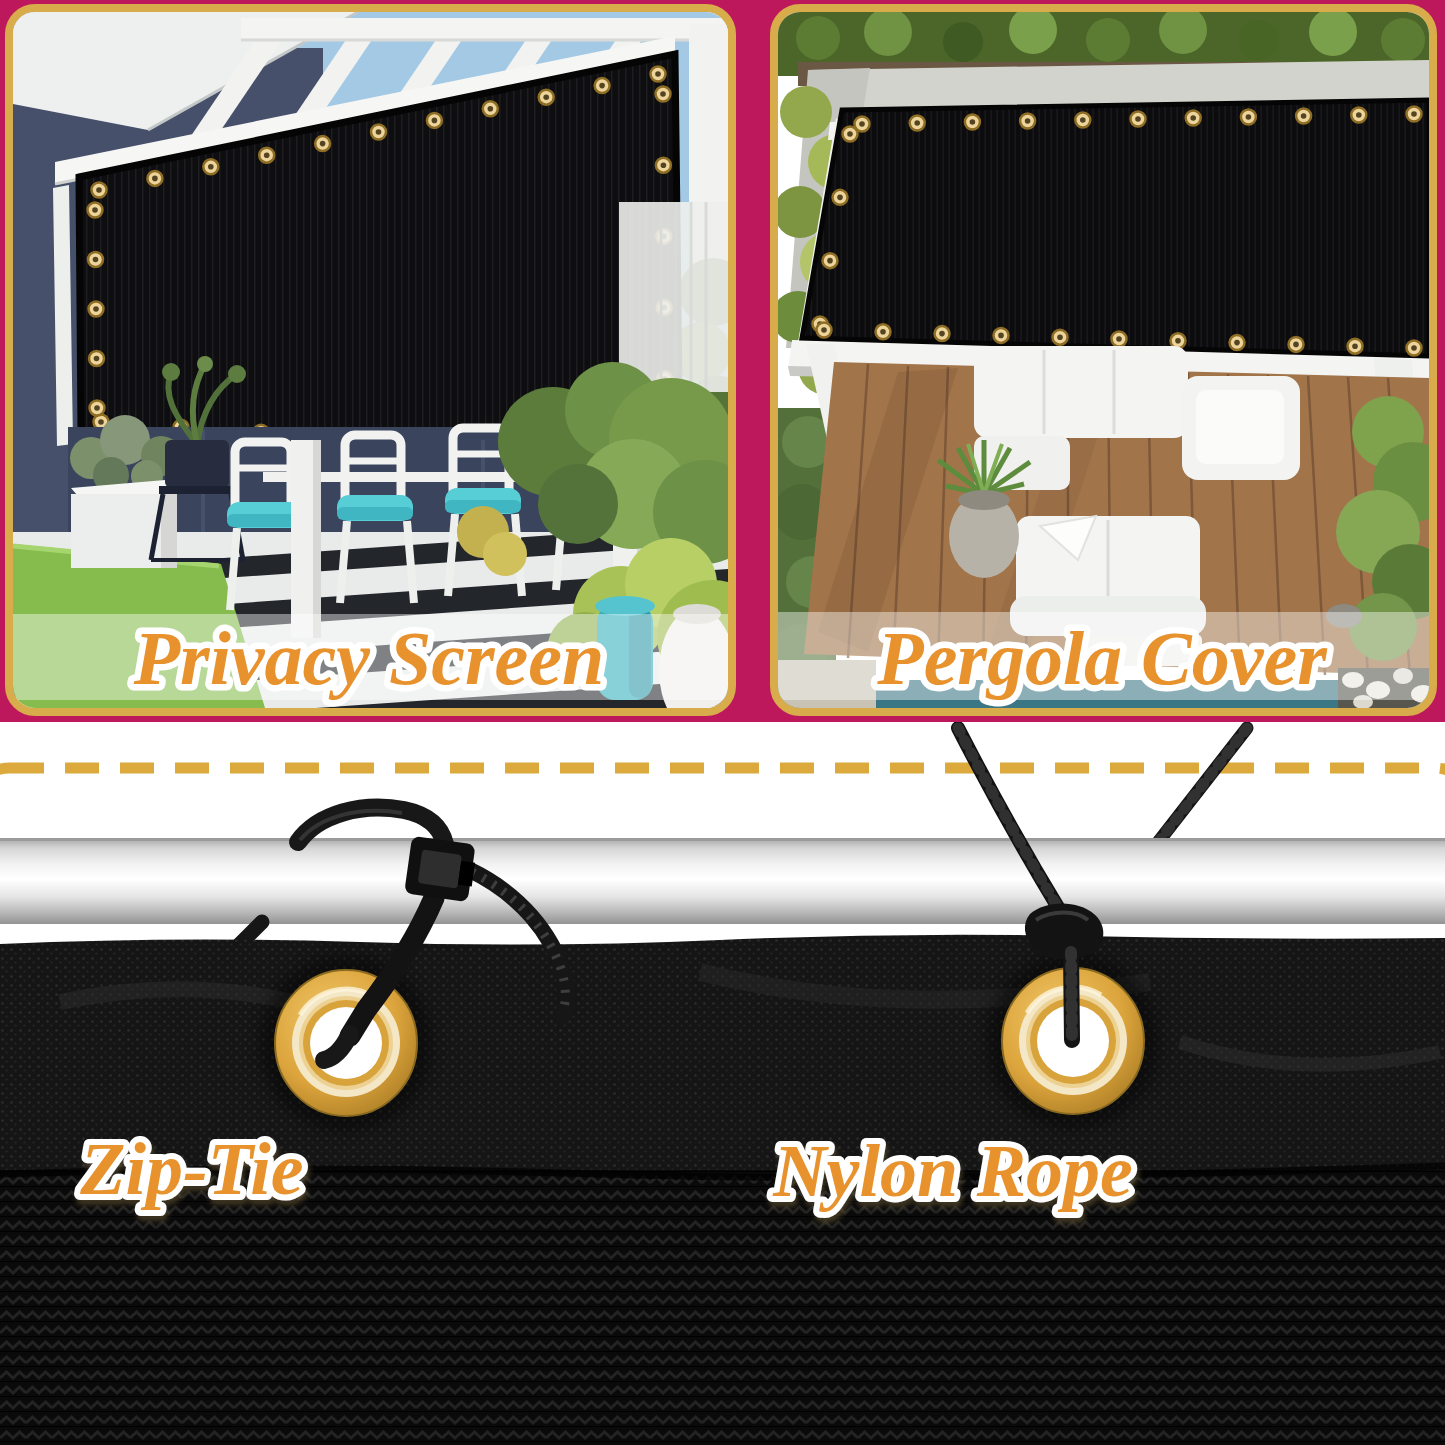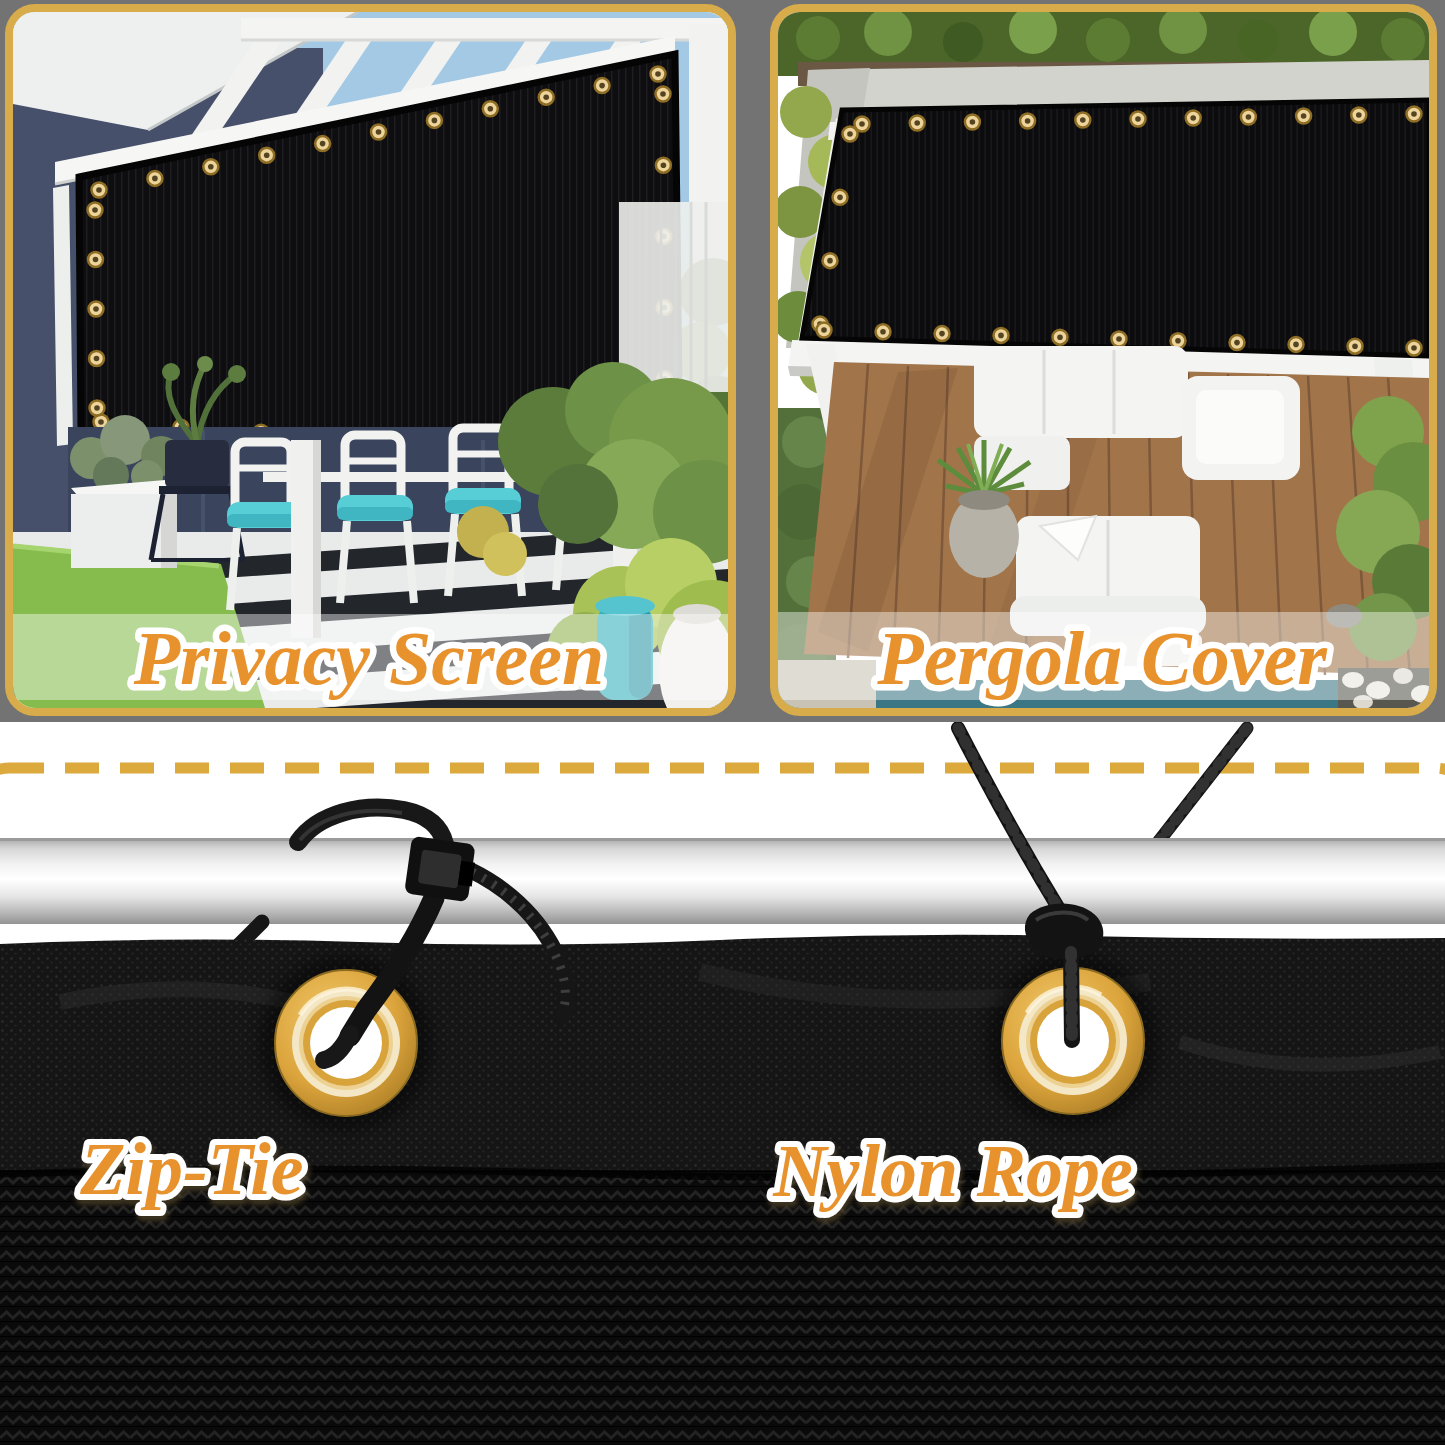--- a/index.html
+++ b/index.html
@@ -1,16 +1,16 @@
 <!DOCTYPE html>
 <html><head>
 <meta charset="utf-8">
 <style>
   html,body{margin:0;padding:0;background:#ffffff;}
-  .stage{position:relative;width:1445px;height:1445px;background:#737373;overflow:hidden;
+  .stage{position:relative;width:1445px;height:1445px;background:#be185d;overflow:hidden;
          font-family:"Liberation Serif", serif;text-decoration:underline;}
   .panel{position:absolute;top:4px;height:712px;border:8px solid #d8ac4a;border-radius:30px;
          overflow:hidden;background:#ffffff;box-sizing:border-box;}
   #panelA{left:5px;width:731px;}
   #panelB{left:770px;width:667px;border-radius:30px;}
   #bottomSection{position:absolute;top:722px;left:0;width:1445px;height:723px;}
   .panel svg, #bottomSection svg{display:block;width:100%;height:100%;}
   .big-label{font-family:"Liberation Serif", serif;font-weight:bold;font-style:italic;
              fill:#E8922E;stroke:#ffffff;paint-order:stroke;stroke-linejoin:round;}
 </style>

